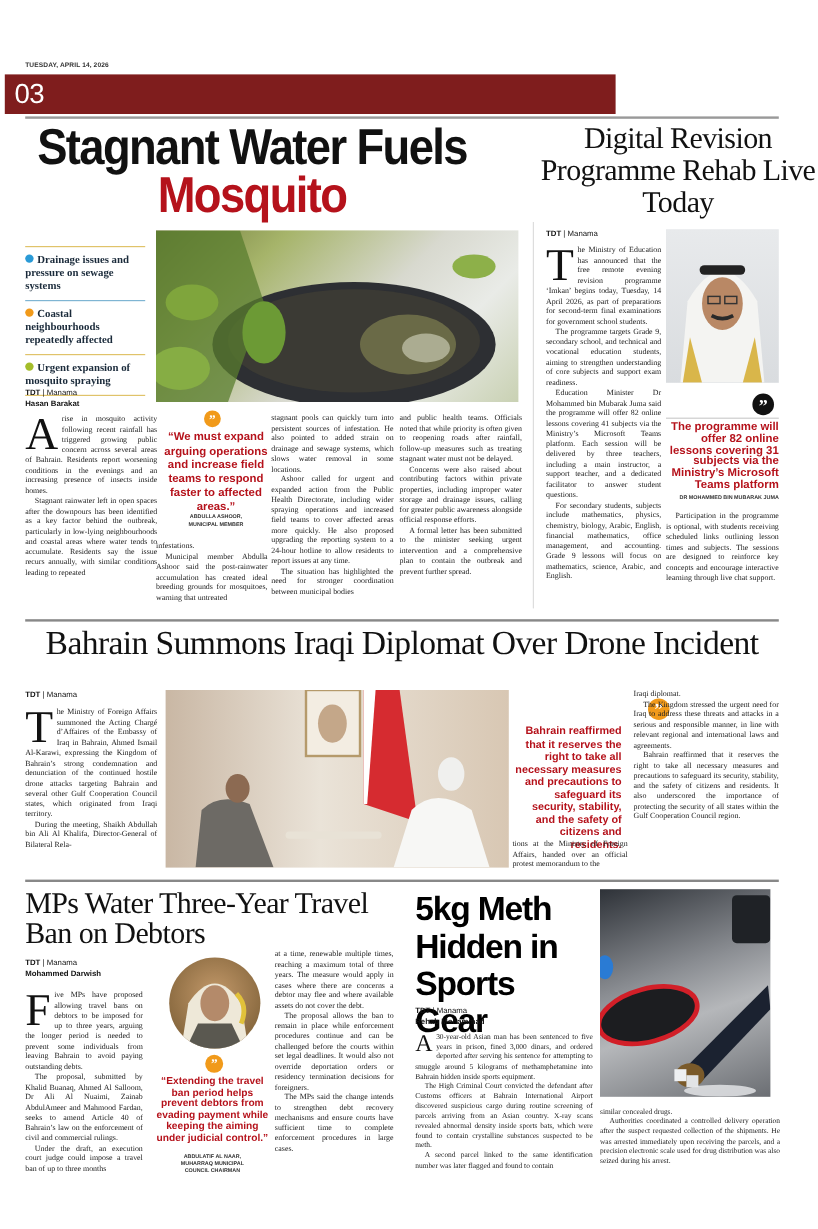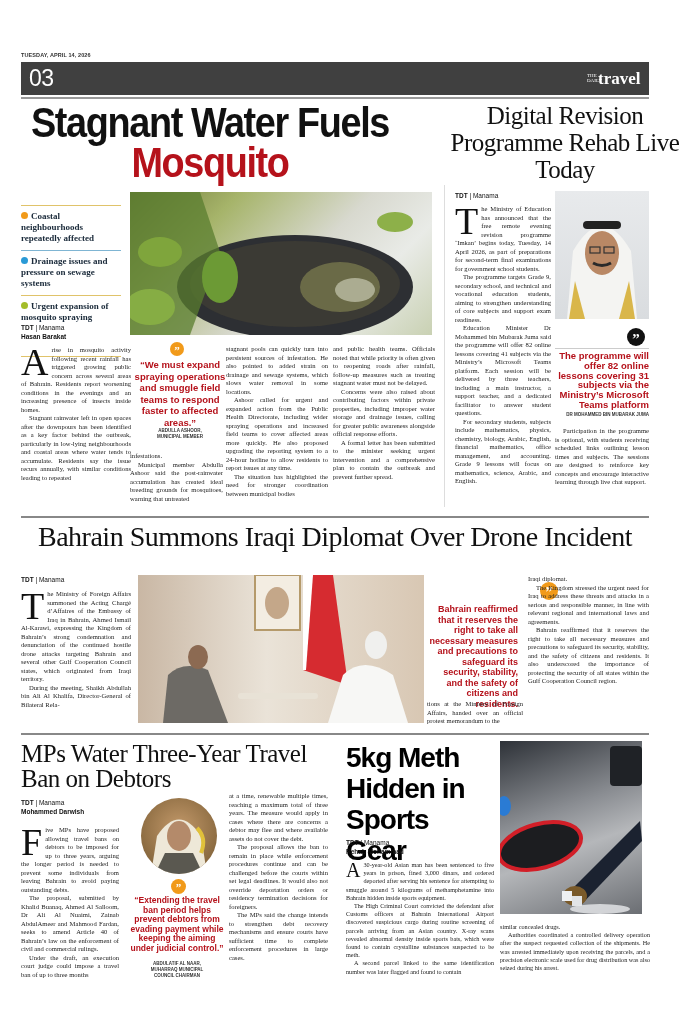--- a/index.html
+++ b/index.html
@@ -1,19 +1,19 @@
 <!DOCTYPE html>
 <html><head>
 <meta charset="utf-8">
 <style>
 *{box-sizing:border-box;margin:0;padding:0}
 body{width:682px;height:1024px;background:#fff;position:relative;overflow:hidden;font-family:"Liberation Serif","DejaVu Serif",serif;color:#222}
 .abs{position:absolute}
 .date{left:21px;top:52px;font:bold 5.5px "Liberation Sans",sans-serif;color:#333;letter-spacing:0.1px}
-.masthead{left:21px;top:62px;width:628px;height:33px;background:#404040}
+.masthead{left:4px;top:62px;width:509px;height:33px;background:#7f1d1d}
 .mh-page{left:8px;top:3px;font:300 23px "Liberation Sans",sans-serif;color:#fff;letter-spacing:-0.5px}
 .mh-title{left:165px;top:-14px;font:48px "Liberation Serif",serif;color:#6a9ab0;letter-spacing:-1px;white-space:nowrap}
 .mh-the{left:566px;top:11px;font:5px "Liberation Serif",serif;color:#fff;line-height:5px;width:10px}
 .mh-brand{left:577px;top:7px;font:bold 17px "Liberation Serif",serif;color:#fff}
 .rule{height:2px;background:#999;left:21px;width:628px}
 .h1a{left:0;top:101px;width:420px;text-align:center;font:bold 42px/44px "Liberation Sans",sans-serif;letter-spacing:-1.5px;color:#111;transform:scaleX(0.9);transform-origin:center}
 .h1b{left:0;top:141px;width:420px;text-align:center;font:bold 42px/44px "Liberation Sans",sans-serif;letter-spacing:-1.5px;color:#b5121b;transform:scaleX(0.9)}
 .h2r{left:448px;top:102px;width:234px;text-align:center;font:25px/27px "Liberation Serif",serif;color:#111;letter-spacing:-0.5px}
 .bullets{left:21px;top:205px;width:100px}
 .bul{border-top:1px solid #e0c36a;padding:5px 0 6px;font:bold 9px/11px "Liberation Serif",serif;color:#1a2a3a}
@@ -41,23 +41,23 @@
   <div class="abs mh-page">03</div>
   <div class="abs mh-the">THE DAILY</div>
   <div class="abs mh-brand">travel</div>
 </div>
 <div class="abs rule" style="top:97px"></div>
 
 <div class="abs h1a">Stagnant Water Fuels</div>
 <div class="abs h1b">Mosquito</div>
 
 <div class="abs bullets">
+  <div class="bul"><span class="dot" style="background:#2a9ad6"></span><span>Drainage issues and pressure on sewage systems</span></div>
   <div class="bul"><span class="dot" style="background:#f19a1a"></span><span>Coastal neighbourhoods repeatedly affected</span></div>
-  <div class="bul"><span class="dot" style="background:#2a9ad6"></span><span>Drainage issues and pressure on sewage systems</span></div>
-  <div class="bul" style="border-bottom:1px solid #e0c36a;padding-bottom:33px"><span class="dot" style="background:#a4bd2a"></span><span>Urgent expansion of mosquito spraying</span></div>
+  <div class="bul" style="border-bottom:1px solid #e0c36a;padding-bottom:6px"><span class="dot" style="background:#a4bd2a"></span><span>Urgent expansion of mosquito spraying</span></div>
 </div>
 
 <div class="abs byline" style="left:21px;top:323px;width:110px">
   <div><span>TDT</span><span class="loc"> | </span><span class="loc">Manama</span></div>
   <div>Hasan Barakat</div>
 </div>
 
 <div class="abs img" style="left:130px;top:192px;width:302px;height:143px;background:linear-gradient(135deg,#6f7a3a 0%,#a6b46a 25%,#d8d9cf 55%,#e9ebe7 75%,#c9d1b3 100%)">
   <svg width="302" height="143" viewBox="0 0 302 143">
     <ellipse cx="165" cy="95" rx="118" ry="52" fill="#2d2f33"></ellipse>
@@ -66,21 +66,21 @@
     <ellipse cx="225" cy="98" rx="20" ry="12" fill="#c7c9b0" opacity="0.7"></ellipse>
     <path d="M0 0 L70 0 L90 60 L60 143 L0 143 Z" fill="#5a7d2f" opacity="0.75"></path>
     <ellipse cx="30" cy="60" rx="22" ry="15" fill="#7fa53c"></ellipse>
     <ellipse cx="90" cy="85" rx="18" ry="26" fill="#6c9a35"></ellipse>
     <ellipse cx="20" cy="115" rx="25" ry="18" fill="#86ad44"></ellipse>
     <ellipse cx="265" cy="30" rx="18" ry="10" fill="#8db049"></ellipse>
   </svg>
 </div>
 
 <div class="abs qicon" style="left:170px;top:342px">”</div>
-<div class="abs quote" style="left:133px;top:359px;width:94px">“We must expand spraying operations and smuggle field teams to respond faster to affected areas.”</div>
+<div class="abs quote" style="left:133px;top:359px;width:94px">“We must expand arguing operations and increase field teams to respond faster to affected areas.”</div>
 <div class="abs qsrc" style="left:150px;top:428px;width:60px">ABDULLA ASHOOR, MUNICIPAL MEMBER</div>
 
 <div class="abs body" style="left:21px;top:346px;width:110px">
   <span class="drop">A</span>
   <p class="first">rise in mosquito activity following recent rainfall has triggered growing public concern across several areas of Bahrain. Residents report worsening conditions in the evenings and an increasing presence of insects inside homes.</p>
   <p>Stagnant rainwater left in open spaces after the downpours has been identified as a key factor behind the outbreak, particularly in low-lying neighbourhoods and coastal areas where water tends to accumulate. Residents say the issue recurs annually, with similar conditions leading to repeated</p>
 </div>
 <div class="abs body" style="left:130px;top:452px;width:93px">
   <p class="first">infestations.</p>
   <p>Municipal member Abdulla Ashoor said the post-rainwater accumulation has created ideal breeding grounds for mosquitoes, warning that untreated</p>

